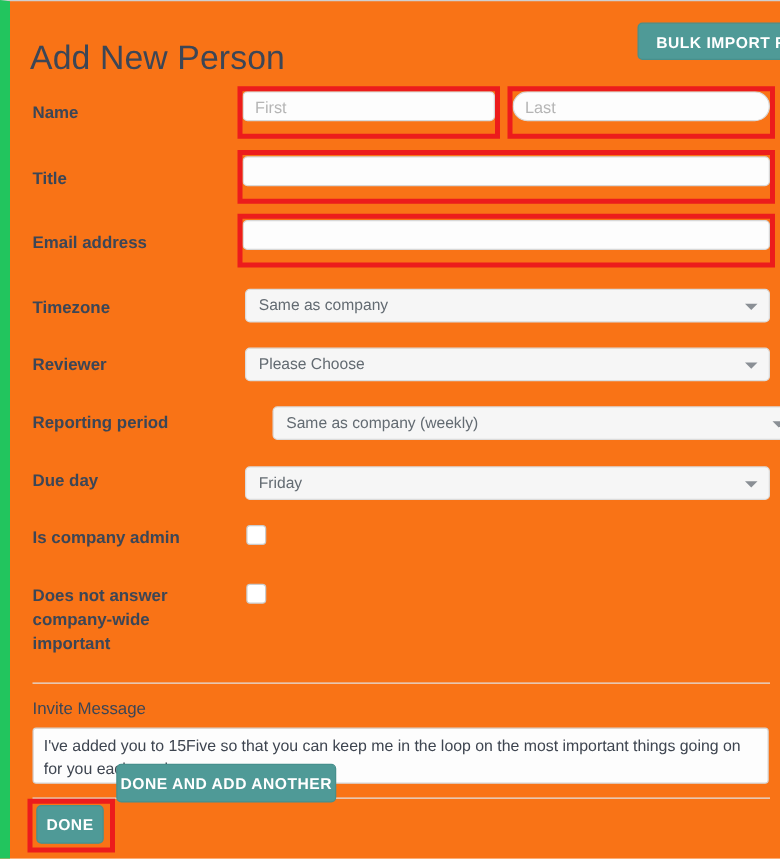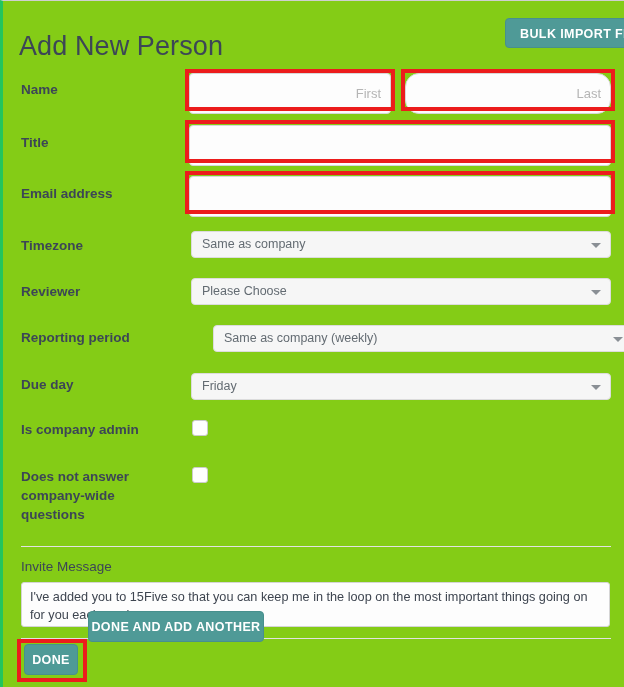--- a/index.html
+++ b/index.html
@@ -7,23 +7,23 @@
     padding: 0;
     background: #ffffff;
   }
   body {
     font-family: "Liberation Sans", sans-serif;
   }
   #page {
     position: relative;
     width: 624px;
     height: 687px;
-    background: #84cc16;
+    background: #f97316;
     overflow: hidden;
-    border-left: 3px solid #22c55e;
+    border-left: 8px solid #22c55e;
     border-top: 1px solid #cfcfcf;
     box-sizing: border-box;
   }
   #inner {
     position: relative;
     width: 100%;
     height: 100%;
   }
 
   
@@ -68,31 +68,30 @@
     font-size: 13.5px;
     font-weight: bold;
     color: #3c4656;
     line-height: 19px;
     width: 160px;
   }
 
   
   .t-input {
     position: absolute;
-    height: 41px;
+    height: 24px;
     background: #fdfdfd;
     border: 1px solid #d8d8d8;
     border-radius: 4px;
     box-sizing: border-box;
     font-family: "Liberation Sans", sans-serif;
     font-size: 13px;
     color: #41484f;
     padding: 0 9px;
     outline: none;
-    text-align: right;
   }
   .t-input::placeholder { color: #b5b5b5; }
 
   
   .sel-wrap {
     position: absolute;
     height: 27px;
     background: #f6f6f6;
     border: 1px solid #dcdcdc;
     border-radius: 4px;
@@ -249,21 +248,21 @@
       <span class="caret"></span>
     </div>
   </div>
 
   <div class="row" style="top:419px;">
     <div class="f-label">Is company admin</div>
     <div class="cbox" style="left:189px; top:0px;"></div>
   </div>
 
   <div class="row" style="top:466px;">
-    <div class="f-label" style="width:150px;">Does not answer company-wide questions</div>
+    <div class="f-label" style="width:150px;">Does not answer company-wide important</div>
     <div class="cbox" style="left:189px; top:0px;"></div>
   </div>
 
   <div class="divider" style="top:545px;"></div>
 
   <div class="invite-label" style="top:558px;">Invite Message</div>
 
   <textarea class="invite-box" style="top: 581px;">I've added you to 15Five so that you can keep me in the loop on the most important things going on for you each week.</textarea>
 
   <div class="divider" style="top:637px;"></div>

